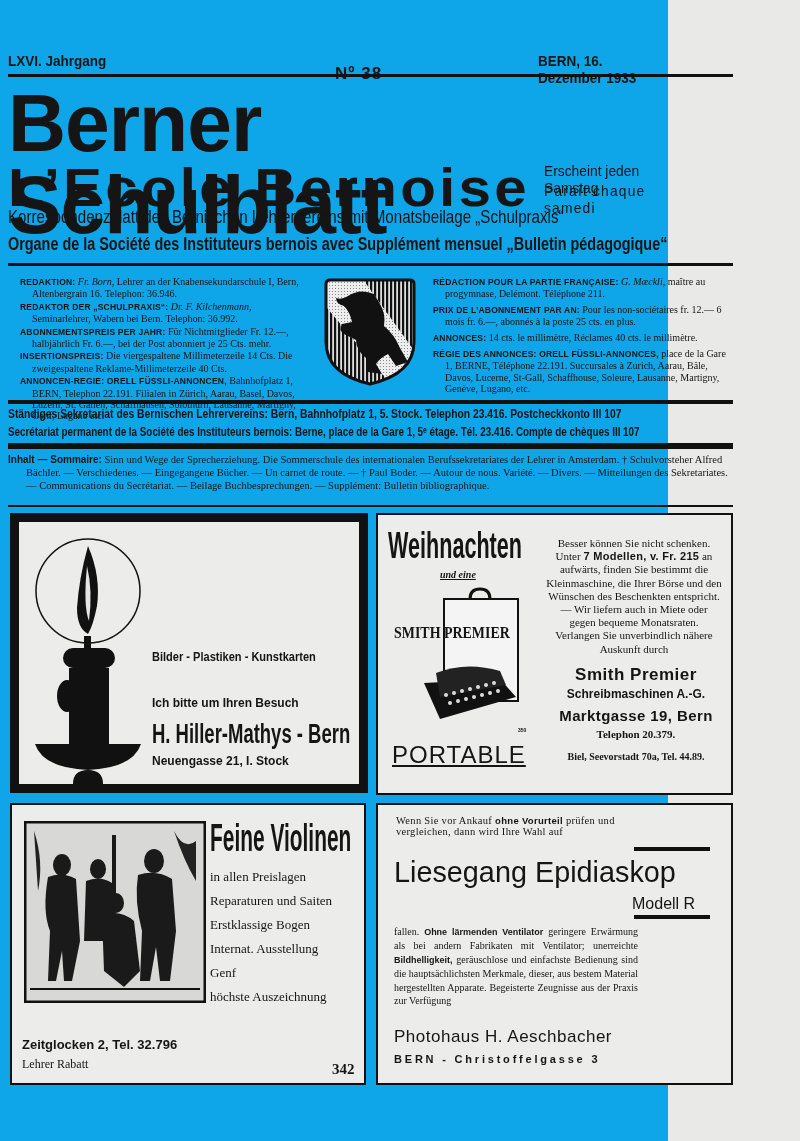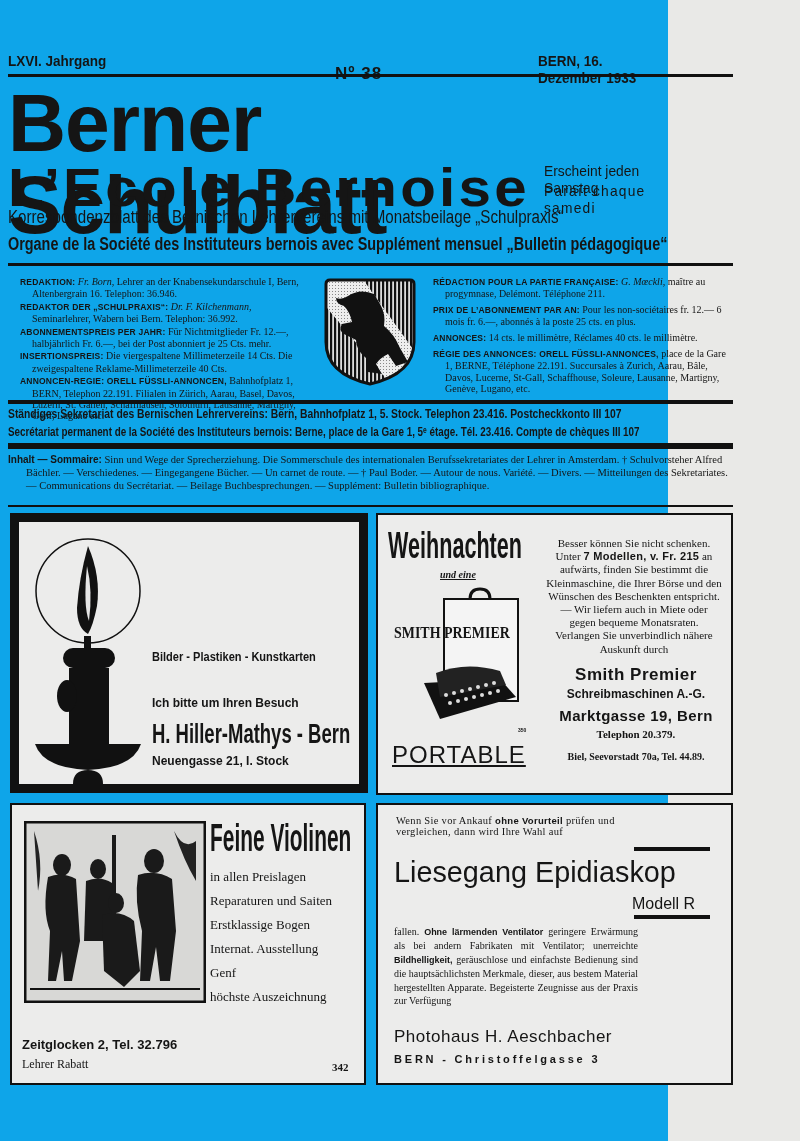--- a/index.html
+++ b/index.html
@@ -188,21 +188,21 @@
     <div class="stack" style="left:198px;top:60px;font-size:13px;line-height:24px;">
       <div>in allen Preislagen</div>
       <div>Reparaturen und Saiten</div>
       <div>Erstklassige Bogen</div>
       <div>Internat. Ausstellung</div>
       <div>Genf</div>
       <div>höchste Auszeichnung</div>
     </div>
     <div class="stack sans" style="left:10px;top:232px;font-size:13px;font-weight:900;white-space:nowrap;">Zeitglocken 2, Tel. 32.796</div>
     <div class="stack" style="left:10px;top:252px;font-size:12px;">Lehrer Rabatt</div>
-    <div class="stack" style="left:320px;top:256px;font-size:11px;font-weight:bold;">342</div>
+    <div class="stack" style="left:320px;top:256px;font-size:15px;font-weight:bold;">342</div>
   </div>
 
   <div class="ad ad4">
     <div class="stack" style="left:18px;top:10px;width:240px;font-size:10.5px;line-height:11px;letter-spacing:0.3px;">
       <span>Wenn Sie vor Ankauf</span>
       <b class="sans" style="font-size:9.5px;">ohne Vorurteil</b>
       <span>prüfen und vergleichen, dann wird Ihre Wahl auf</span>
     </div>
     <div class="rule" style="left:256px;top:42px;width:76px;height:4px;"></div>
     <div class="stack sans" style="left:16px;top:50px;font-size:30px;white-space:nowrap;transform:scaleX(0.96);transform-origin:left;">Liesegang Epidiaskop</div>

